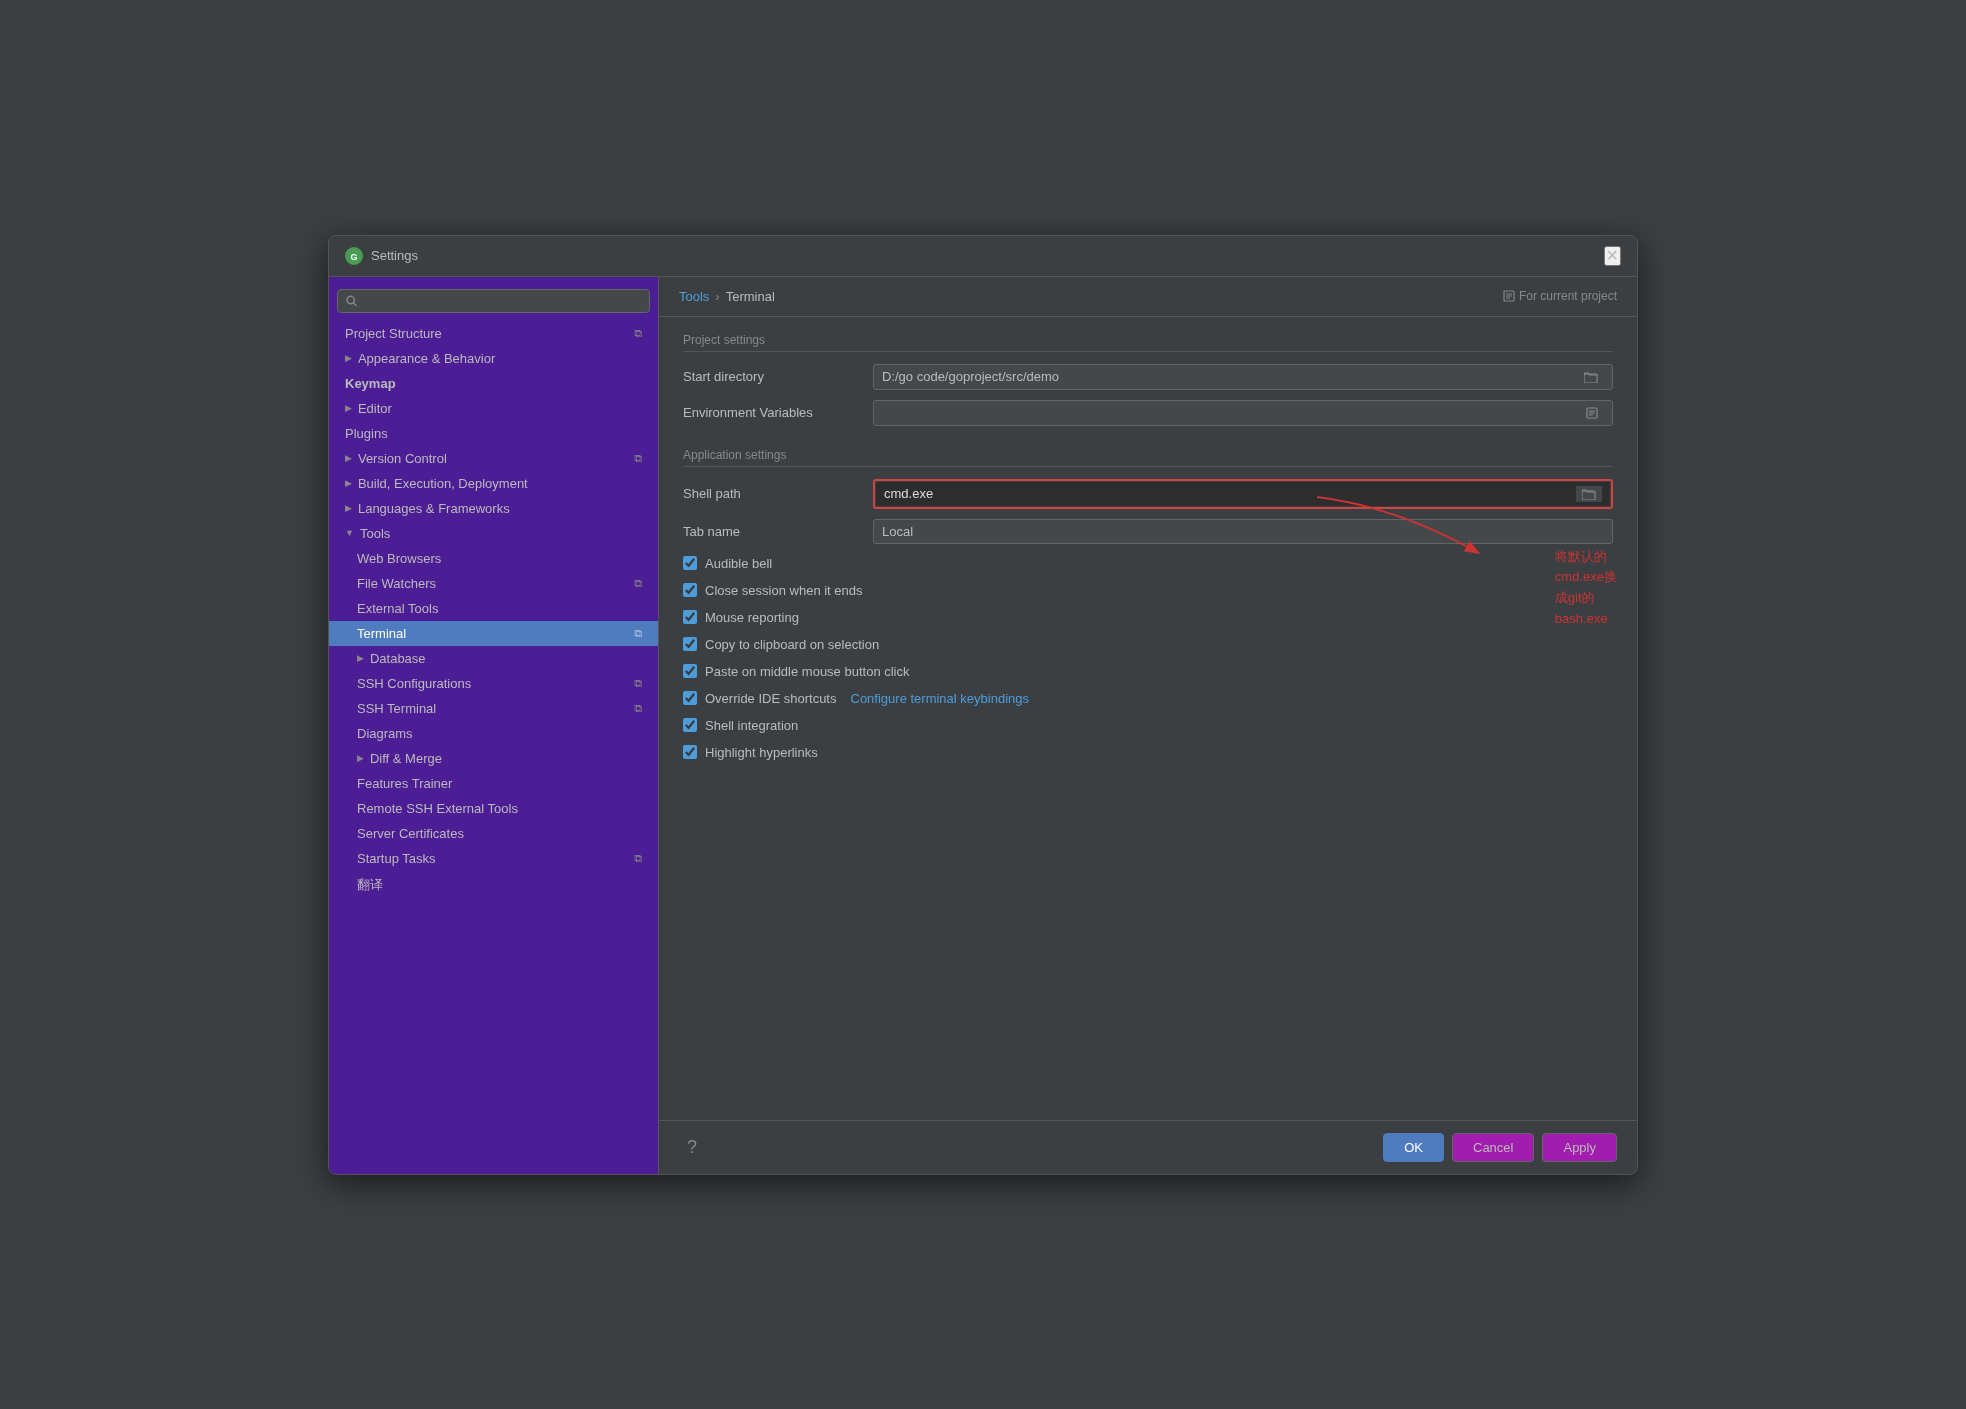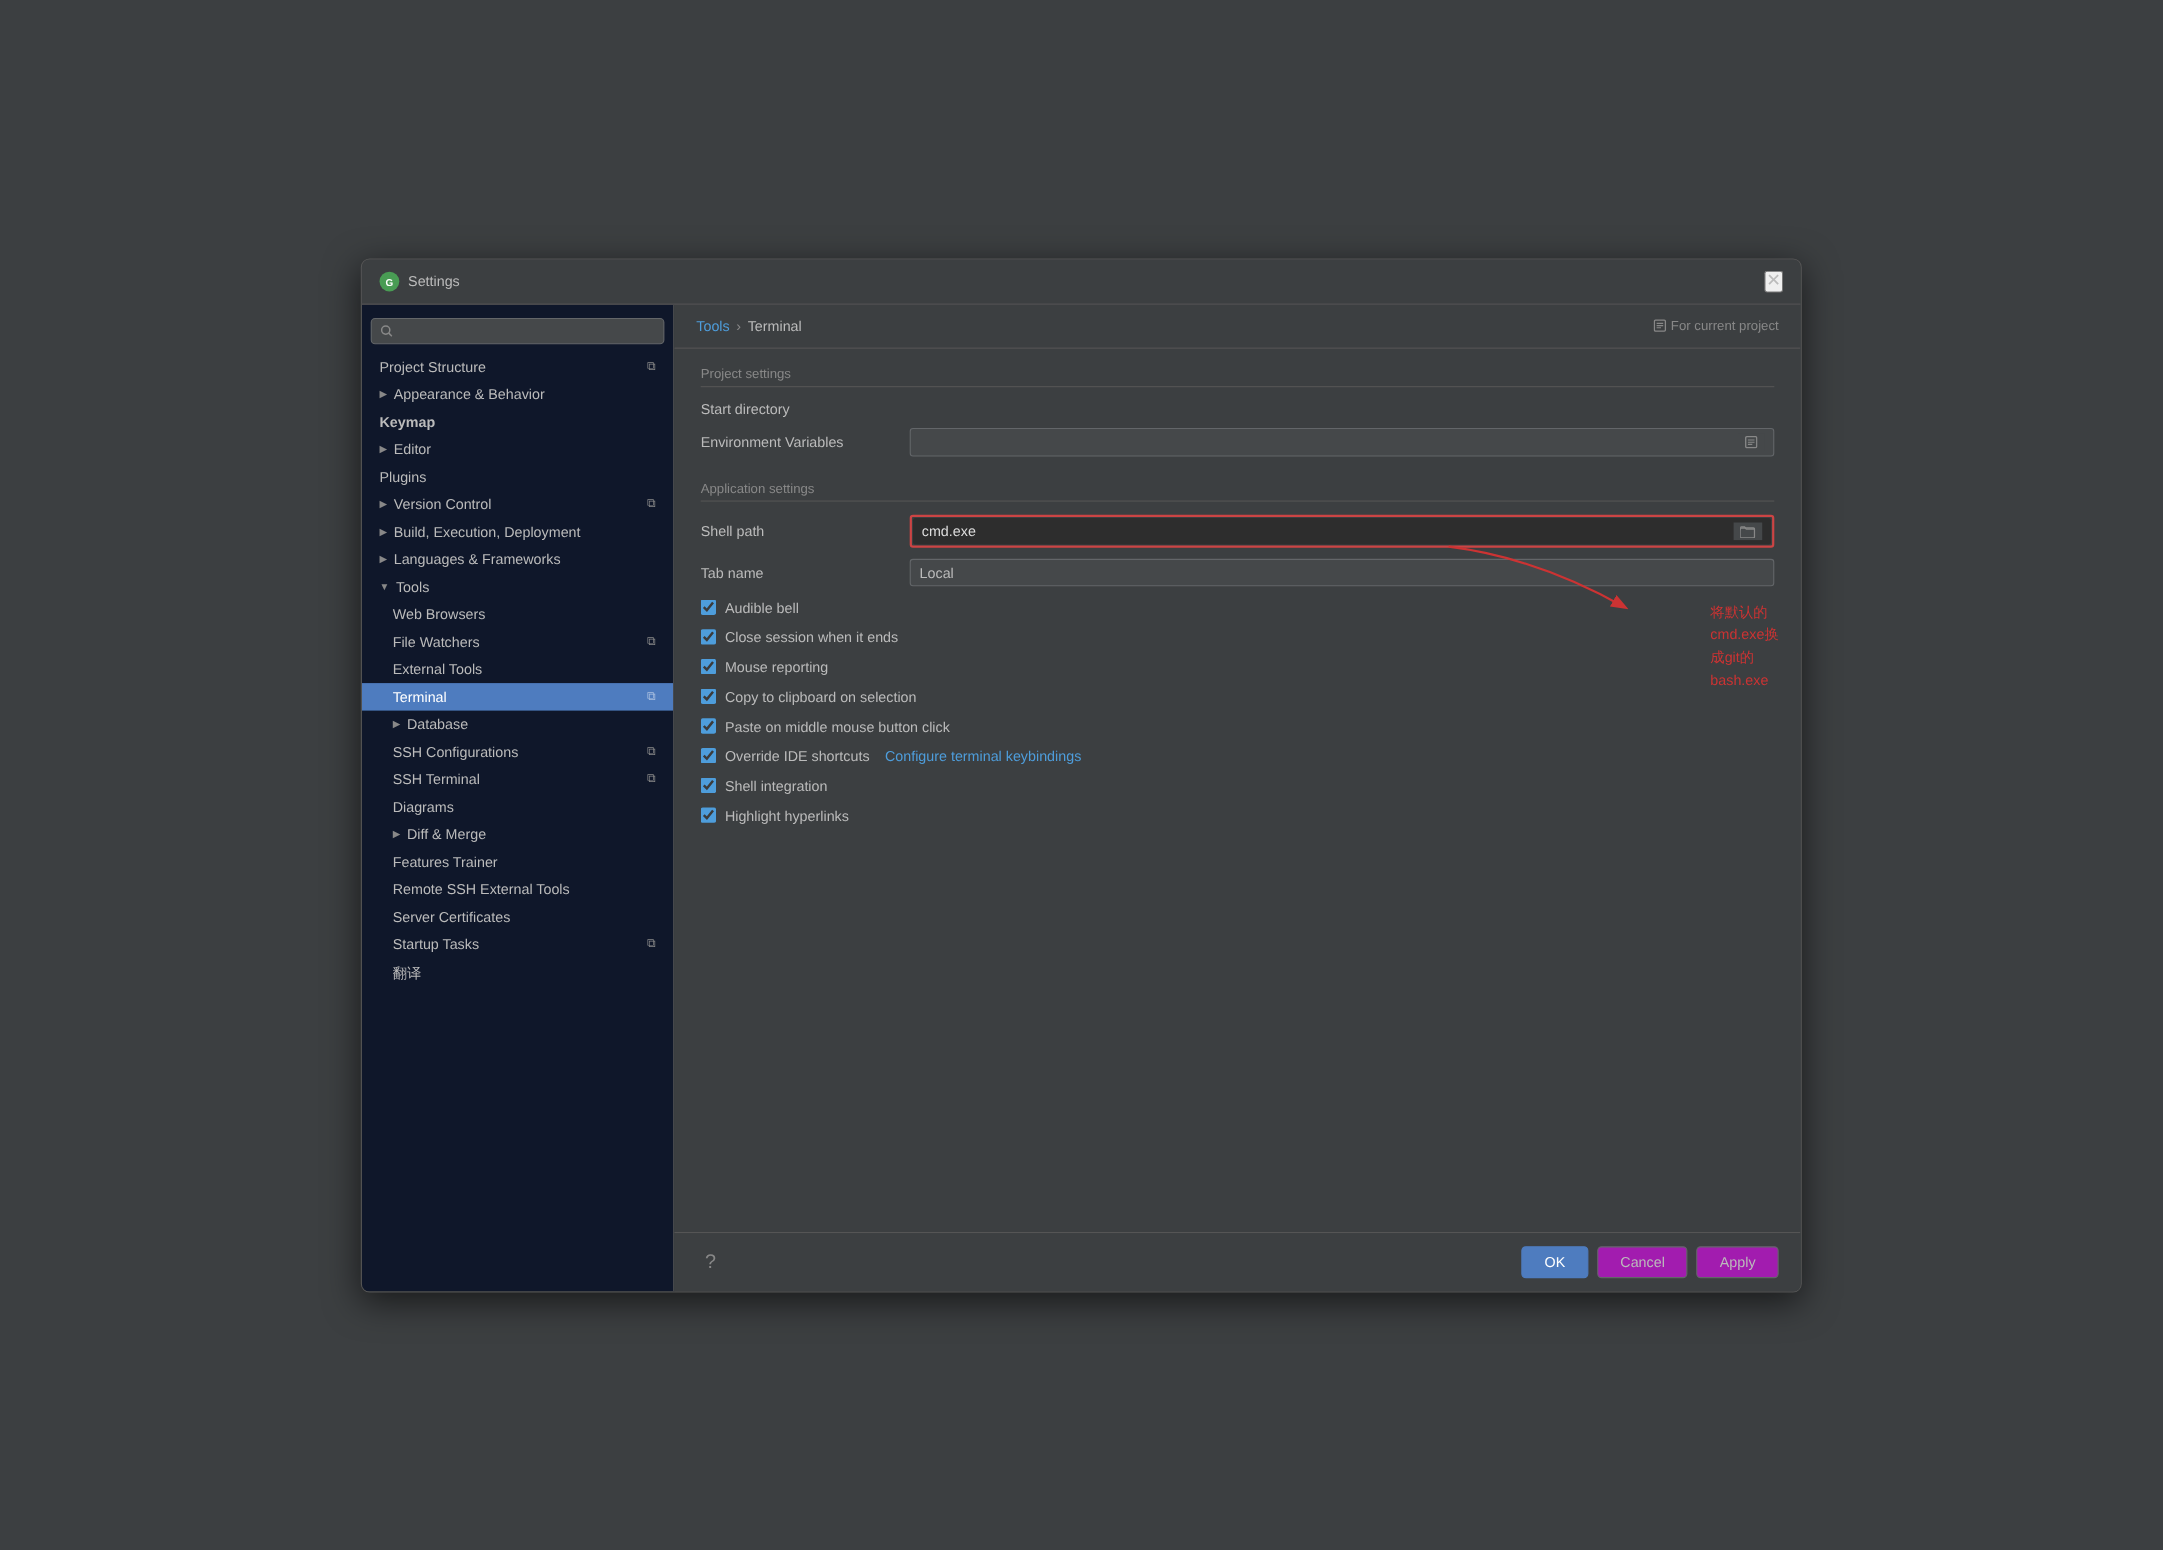--- a/index.html
+++ b/index.html
@@ -49,22 +49,22 @@
       font-size: 16px;
       line-height: 1;
     }
     .content {
       display: flex;
       flex: 1;
       overflow: hidden;
     }
     
     .sidebar {
-      width: 284px;
-      background: #0f172a;
+      width: 330px;
+      background: #4c1d95;
       border-right: 1px solid #555;
       overflow-y: auto;
       padding: 8px 0;
     }
     .search-box {
       margin: 4px 8px 8px 8px;
       display: flex;
       align-items: center;
       background: #45484a;
       border: 1px solid #636669;
@@ -392,20 +392,29 @@
           <span>For current project</span>
         </div>
       </div>
 
       <div class="settings-content">
 
         <div class="section-label">Project settings</div>
 
         <div class="form-row">
           <div class="form-label">Start directory</div>
+          <div class="form-input" style="flex:1;">
+            <input type="text" value="D:/go code/goproject/src/demo" style="color: rgb(187, 187, 187); width: 100%;">
+            <button class="input-browse-btn">
+              <svg width="14" height="12" viewBox="0 0 14 12">
+                <rect x="0" y="3" width="13" height="9" rx="1" fill="none" stroke="#888" stroke-width="1.2"></rect>
+                <path d="M0 5 L0 3 Q0 2 1 2 L4 2 L5.5 4 L13 4" fill="none" stroke="#888" stroke-width="1.2"></path>
+              </svg>
+            </button>
+          </div>
         </div>
 
         <div class="form-row">
           <div class="form-label">Environment Variables</div>
           <div class="form-input" style="flex:1;">
             <input type="text" style="width: 100%; color: rgb(187, 187, 187);">
             <button class="input-browse-btn">
               <svg width="12" height="12" viewBox="0 0 12 12">
                 <rect x="1" y="1" width="10" height="10" rx="1" fill="none" stroke="#888" stroke-width="1.2"></rect>
                 <line x1="3" y1="4" x2="9" y2="4" stroke="#888" stroke-width="1"></line>

